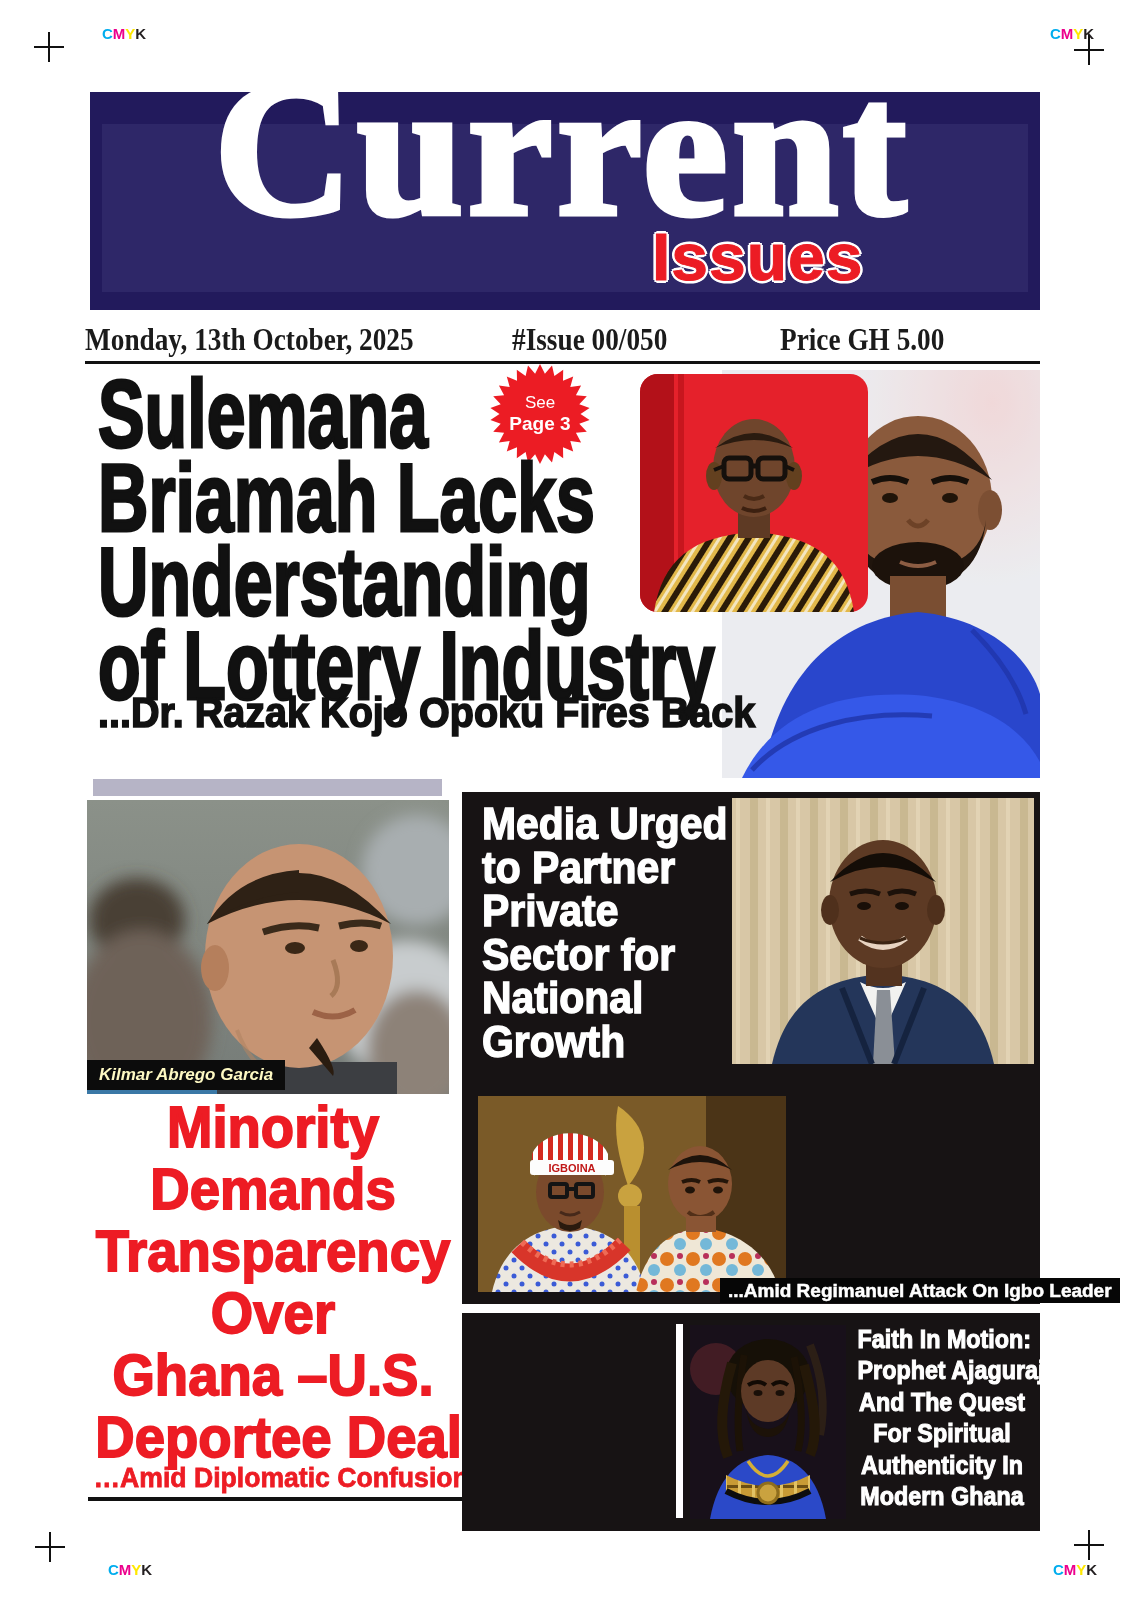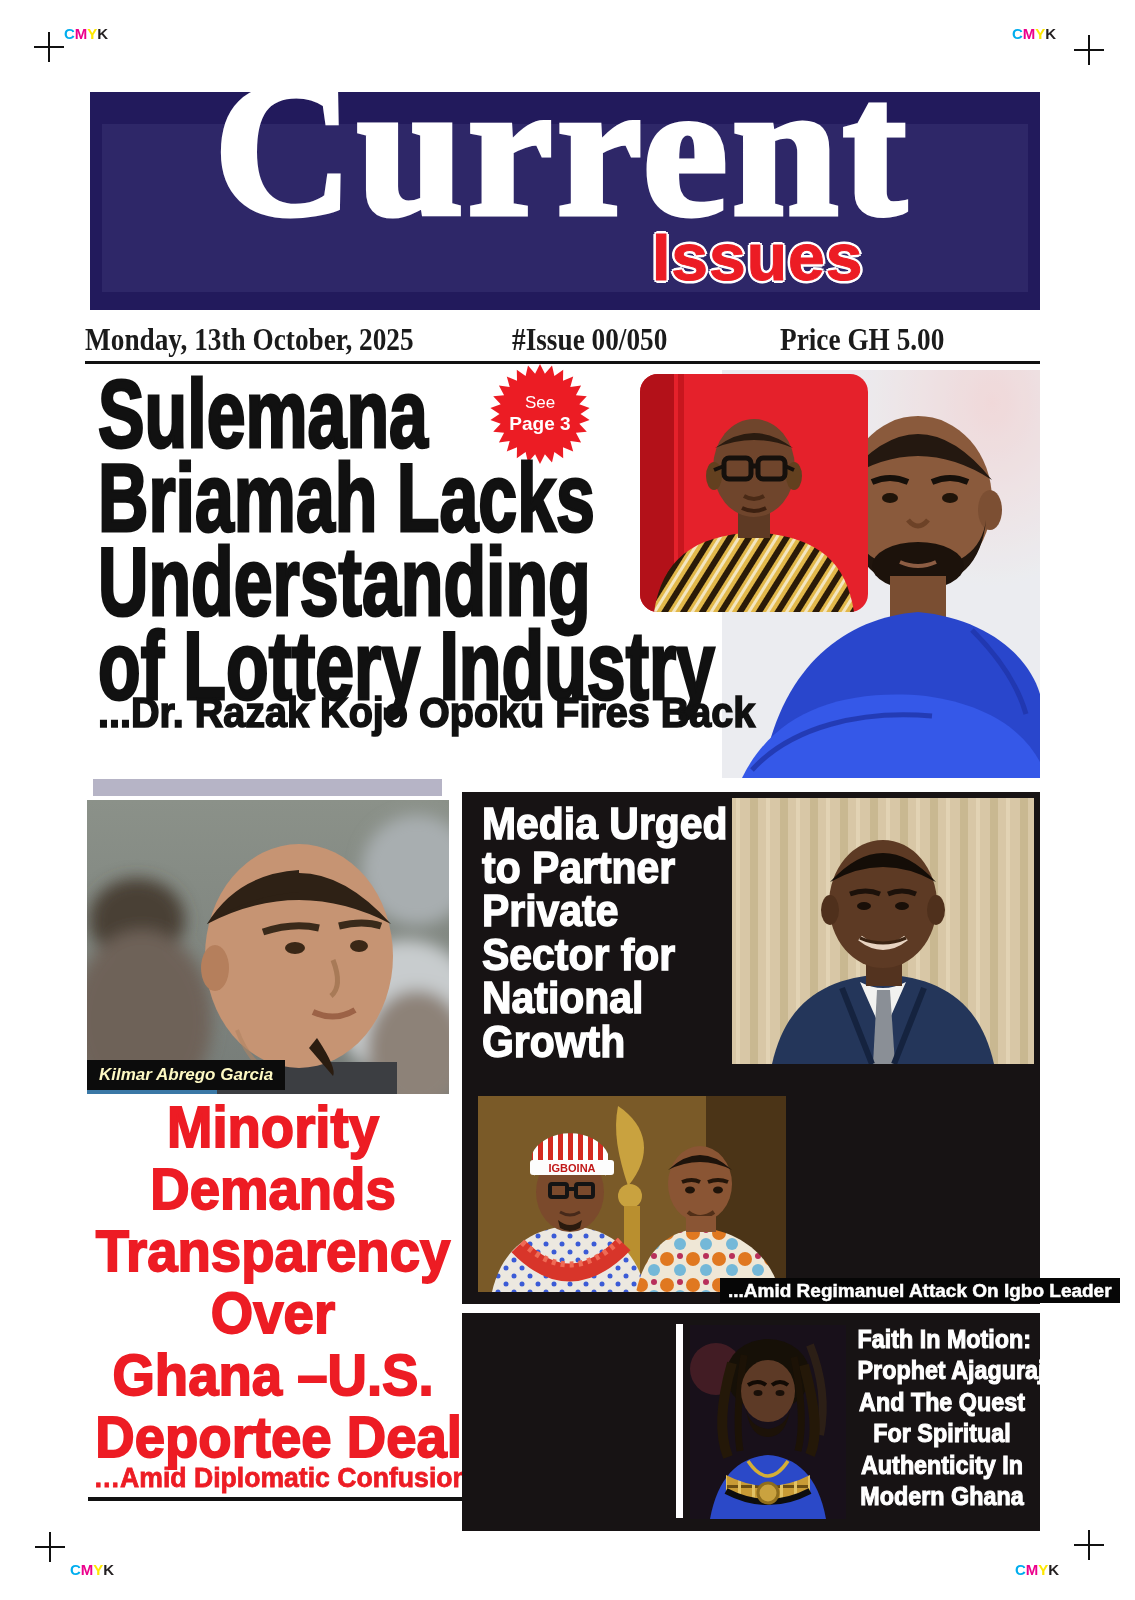--- a/index.html
+++ b/index.html
@@ -1,21 +1,21 @@
 <!DOCTYPE html>
 <html><head>
 <meta charset="utf-8">
 <style>
   html,body{margin:0;padding:0;background:#fff;}
   #page{position:relative;width:1135px;height:1600px;background:#fff;overflow:hidden;
         font-family:"Liberation Sans",sans-serif;}
   .abs{position:absolute;}
 
   
-  .cmyk{font-size:15px;font-weight:700;letter-spacing:0;line-height:15px;white-space:nowrap;}
+  .cmyk{font-size:15px;font-weight:700;letter-spacing:0;line-height:15px;white-space:nowrap;margin-left:38px;}
   .cmyk .c{color:#00adee}.cmyk .m{color:#ec008c}.cmyk .y{color:#ffe800}.cmyk .k{color:#231f20}
 
   
   .mast-outer{background:#221a5c;}
   .mast-inner{background:#2e2768;}
   .mast-title{font-family:"Liberation Serif",serif;font-weight:700;color:#fff;
               -webkit-text-stroke:5px #fff;letter-spacing:4px;font-size:192px;line-height:192px;white-space:nowrap;margin-left:36px;}
   .mast-sub{font-weight:700;color:#ec1c24;-webkit-text-stroke:1px #ec1c24;font-size:66px;line-height:66px;letter-spacing:1px;white-space:nowrap;
             text-shadow:-3px 0 0 #fff,3px 0 0 #fff,0 -3px 0 #fff,0 3px 0 #fff,-2px -2px 0 #fff,2px 2px 0 #fff,-2px 2px 0 #fff,2px -2px 0 #fff;}
 

